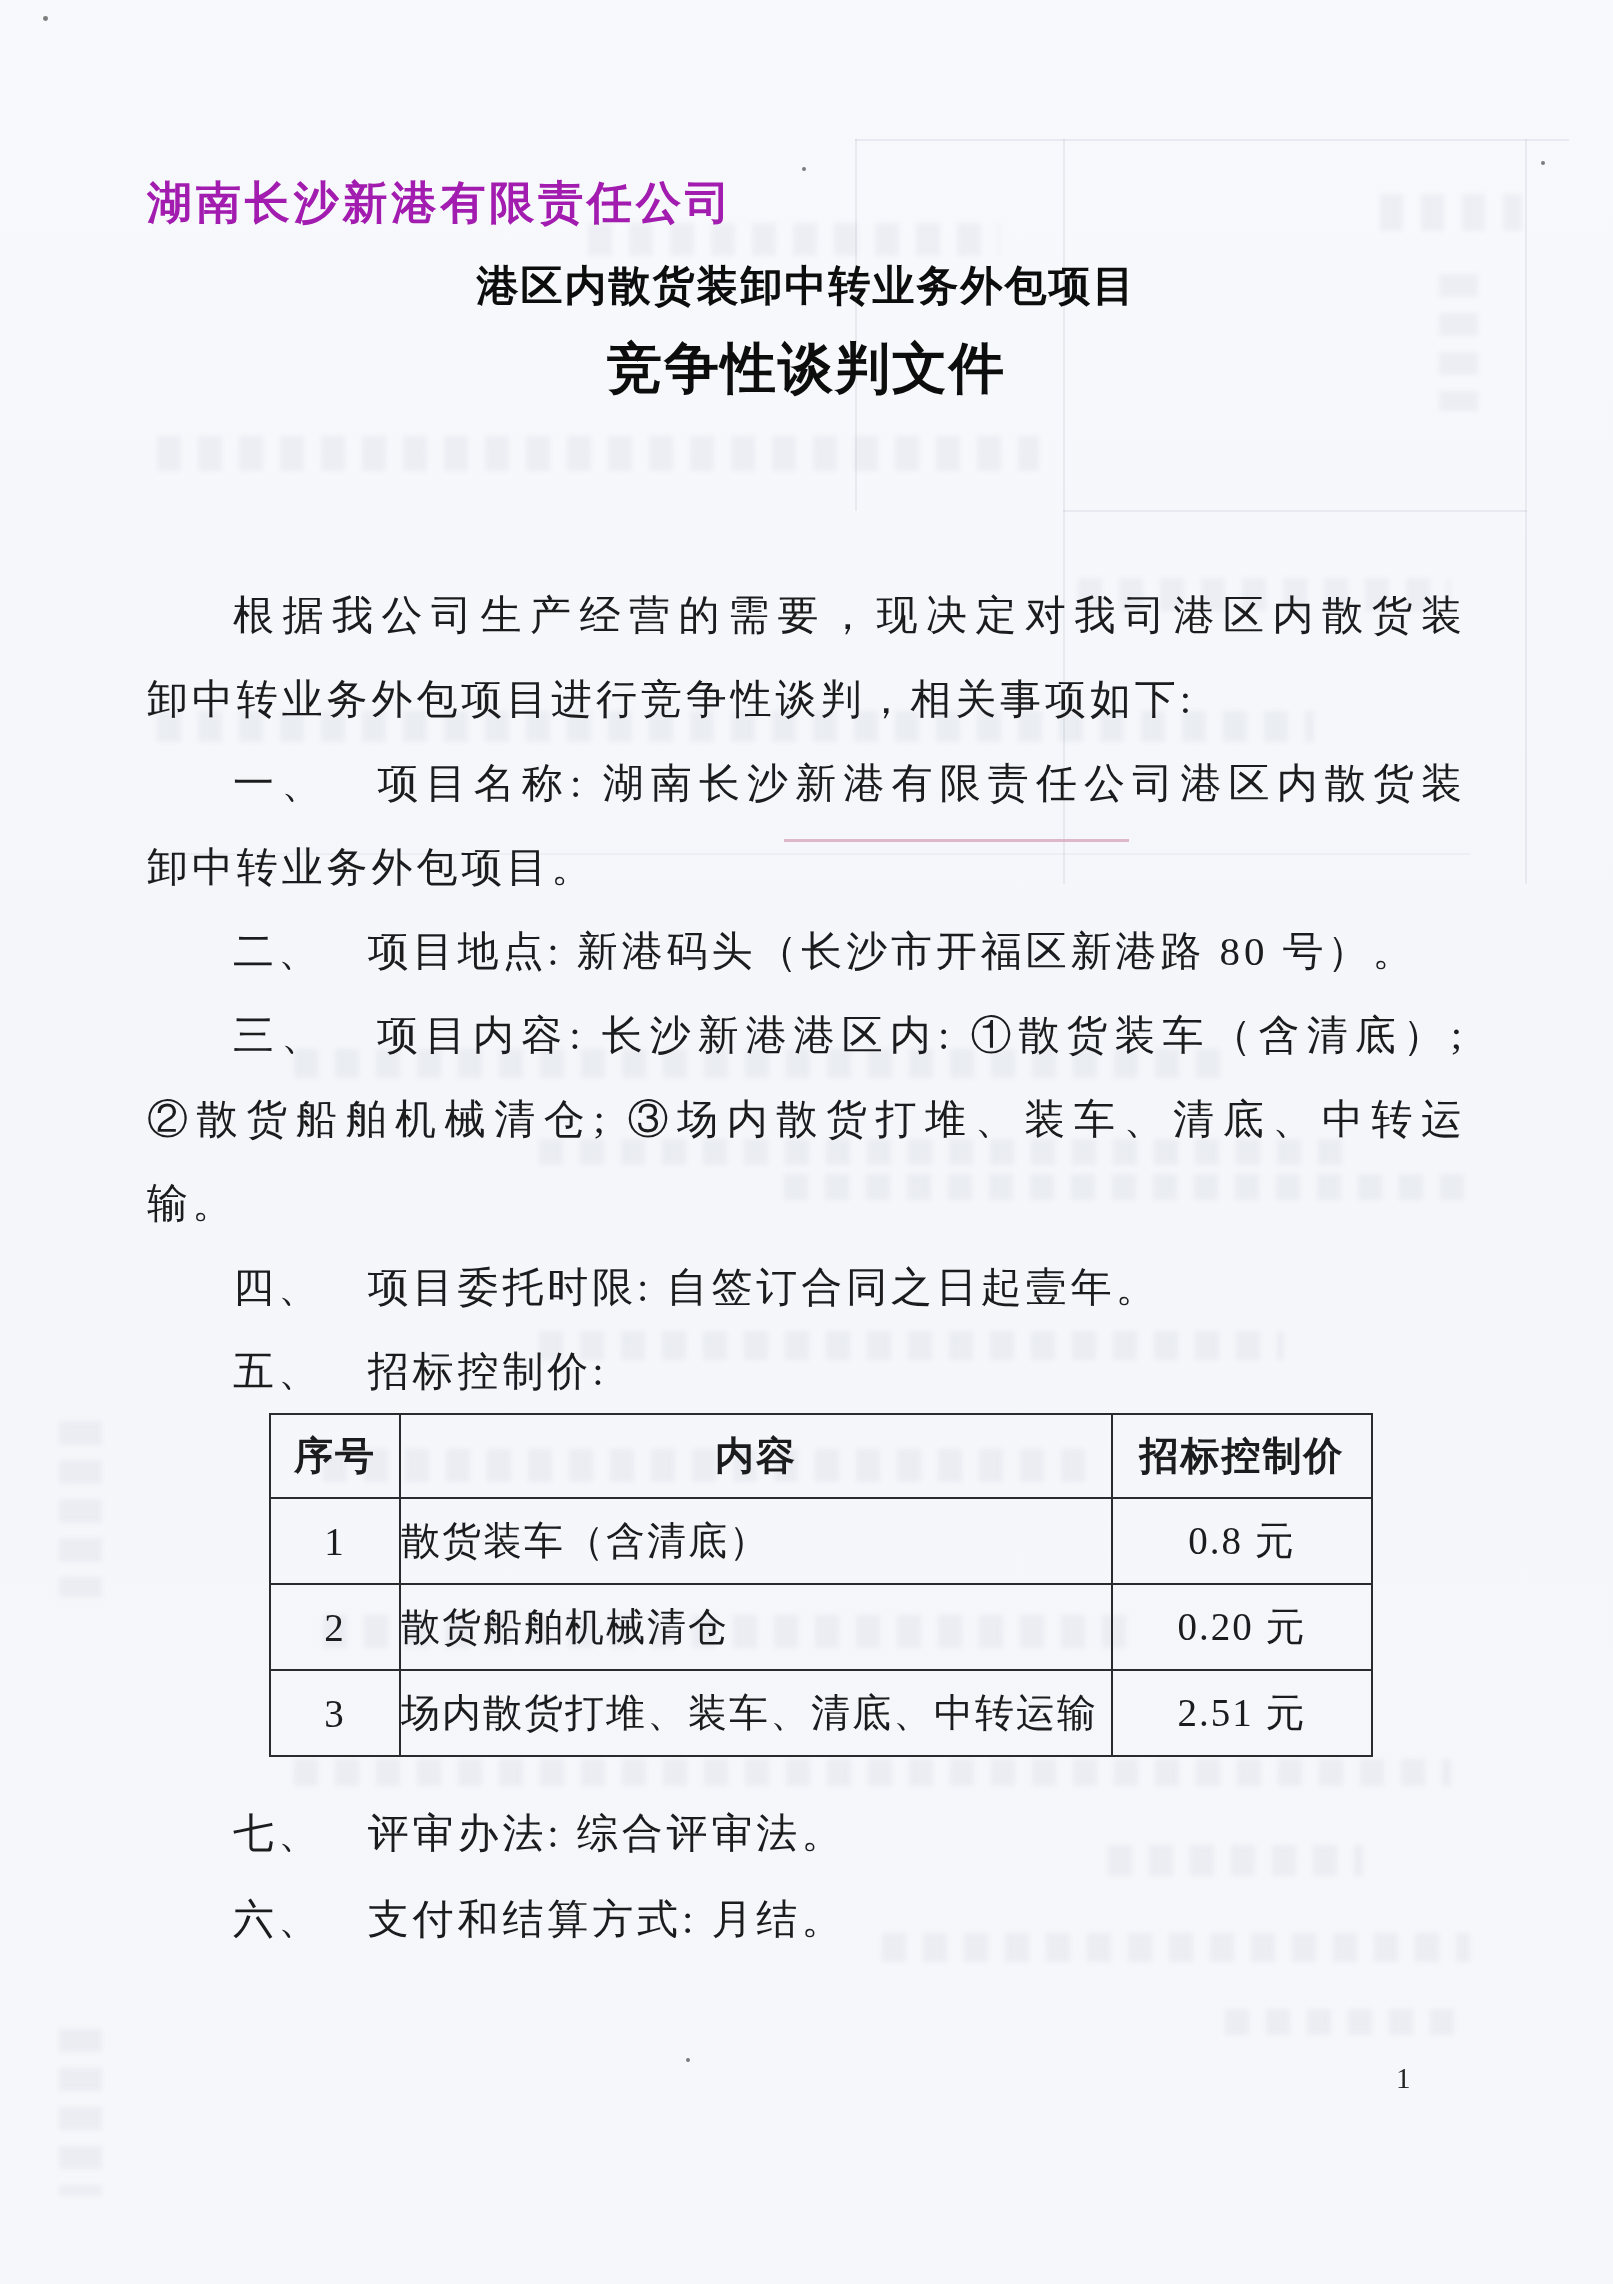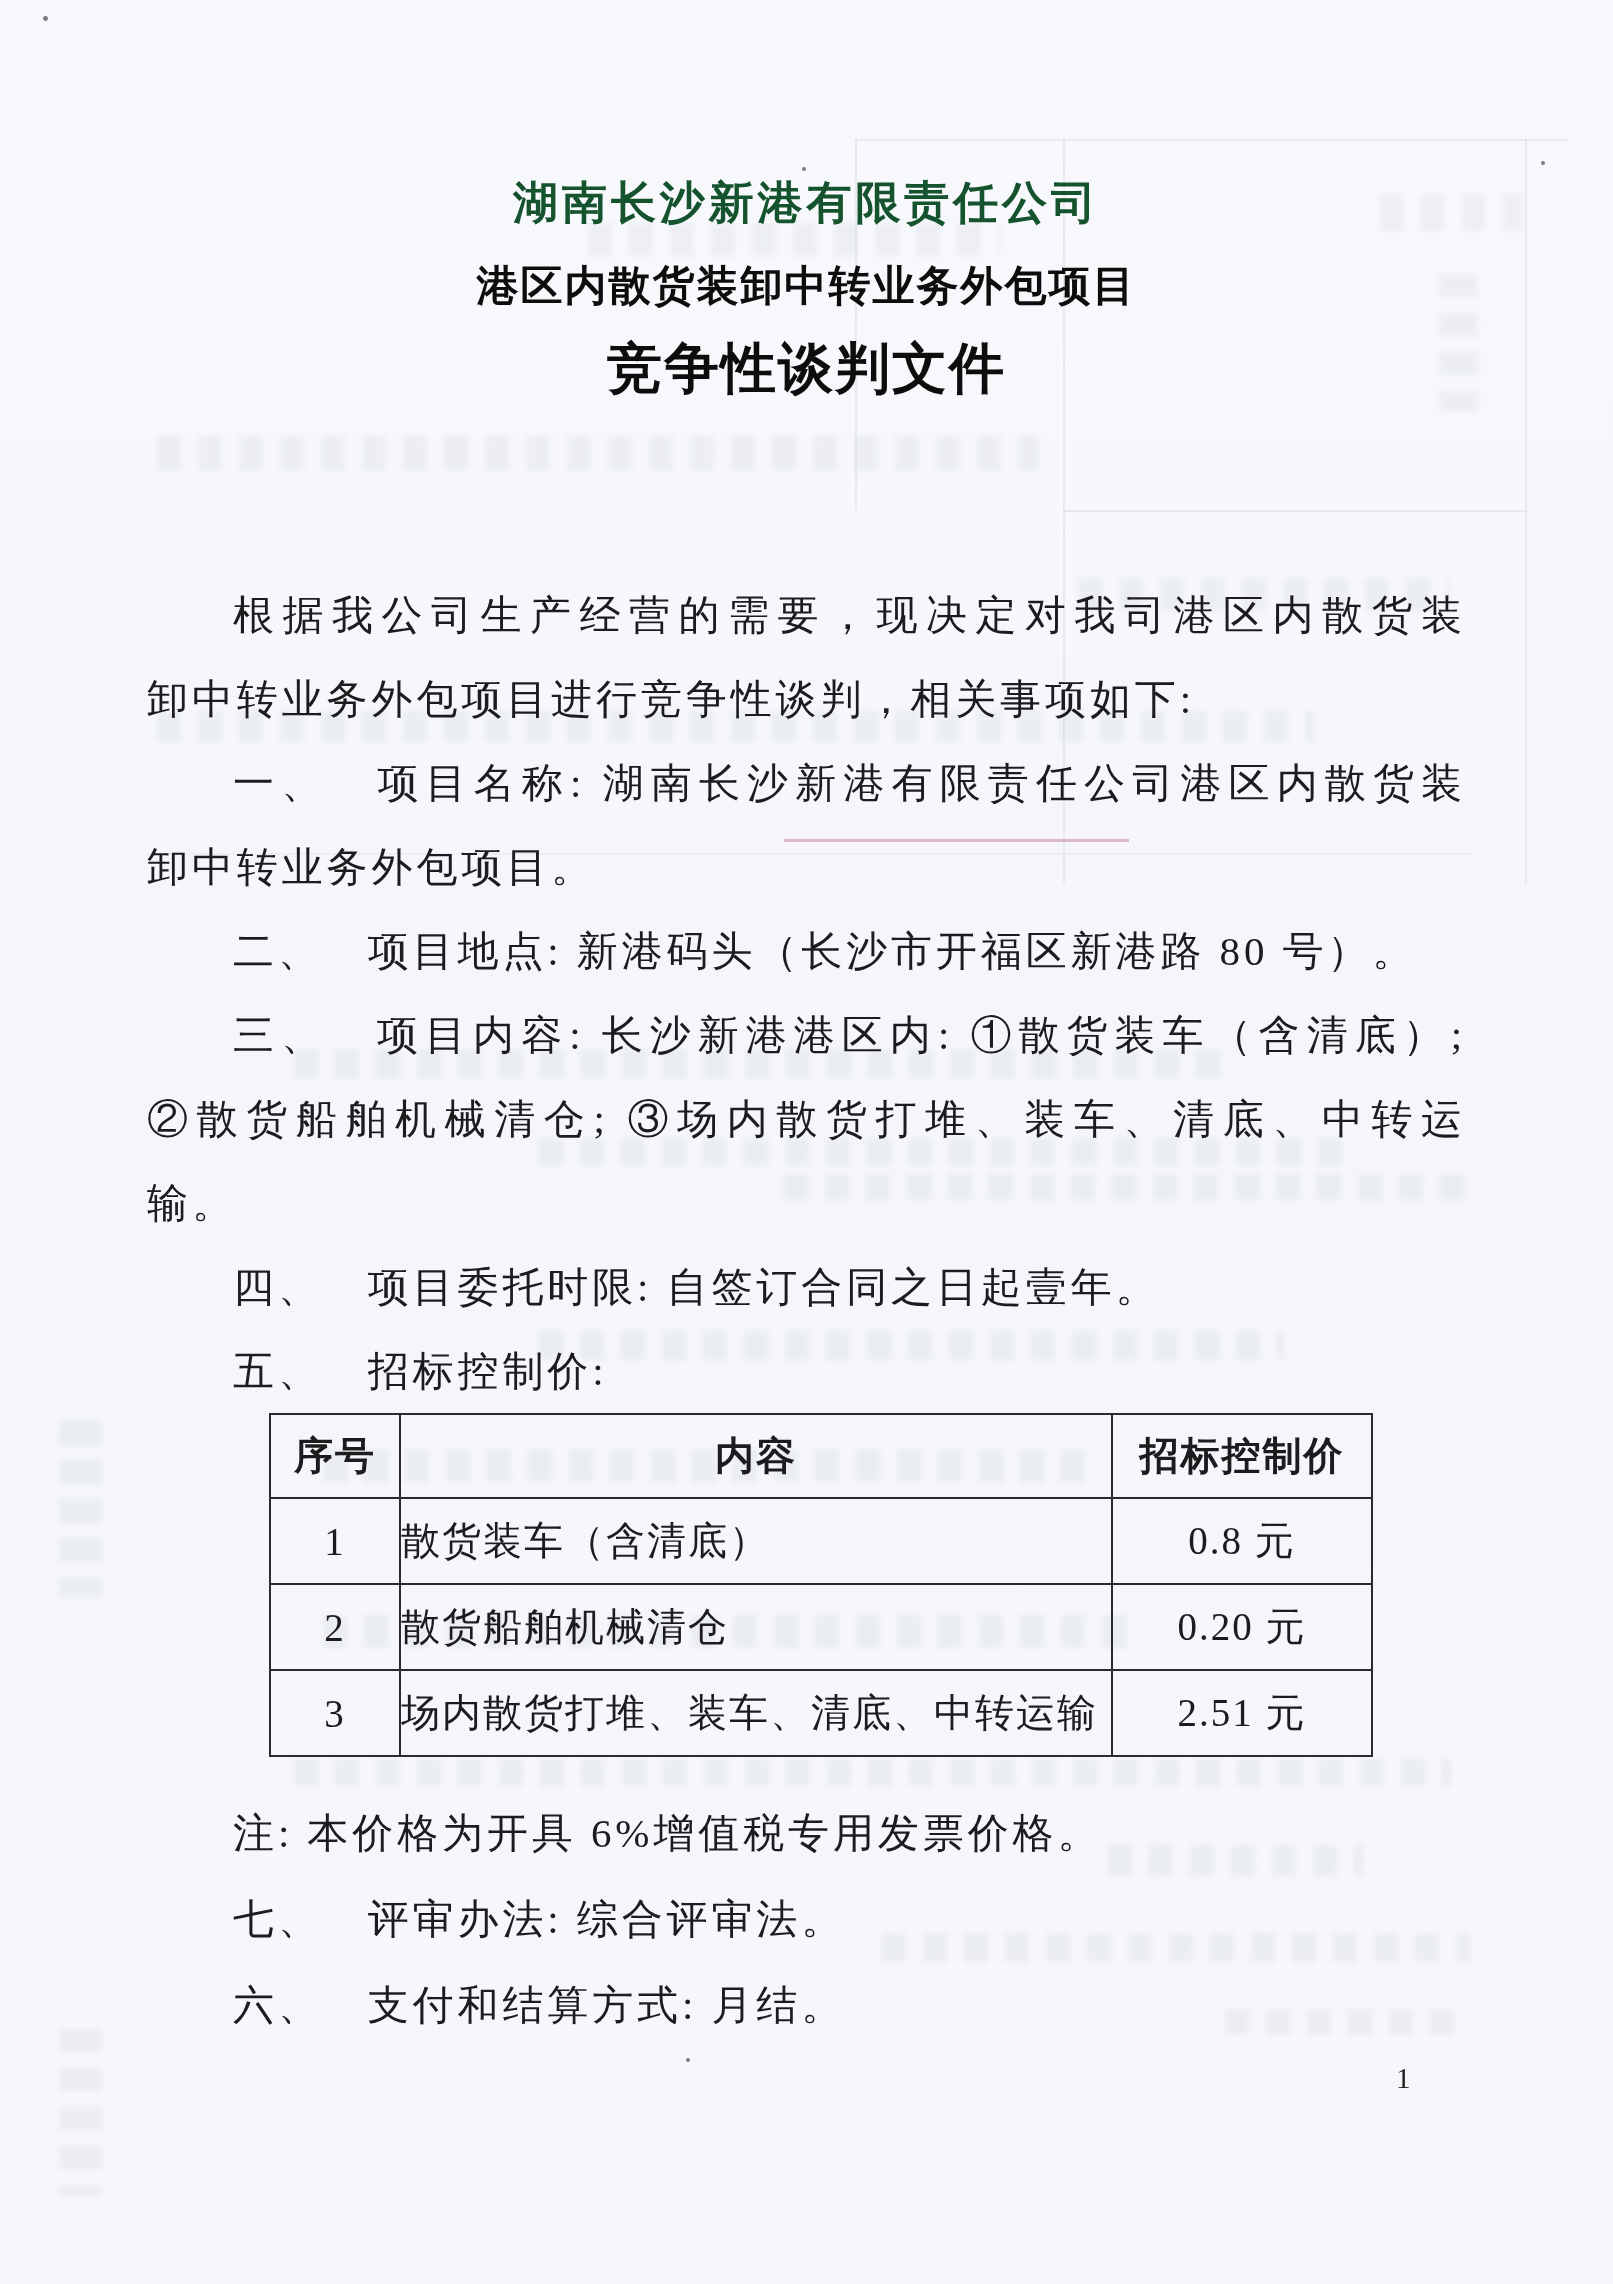--- a/index.html
+++ b/index.html
@@ -11,21 +11,21 @@
   }
   .page{position:absolute;inset:0;}
   
   .smudge{position:absolute;background:repeating-linear-gradient(90deg,rgba(122,134,166,.55) 0 23.5px,transparent 23.5px 41px);filter:blur(2.9px);opacity:.15;pointer-events:none;}
   .smudge.v{background:repeating-linear-gradient(180deg,rgba(122,134,166,.55) 0 23.5px,transparent 23.5px 39px);}
   .gline{position:absolute;background:rgba(130,142,172,.13);pointer-events:none;}
   .speck{position:absolute;width:4.9px;height:4.9px;border-radius:50%;background:#3a3a3a;opacity:.65;}
   .pinkline{position:absolute;background:#d8a8be;opacity:.8;}
   
   .content{position:absolute;left:147px;top:174px;width:1319px;}
-  .t1{margin:0 0 15.7px 0;font-size:45px;font-weight:bold;text-align:center;letter-spacing:3.9px;color:#14532d;line-height:59px;}
+  .t1{margin:0 0 15.7px 0;font-size:45px;font-weight:bold;text-align:left;letter-spacing:3.9px;color:#a21caf;line-height:59px;}
   .t2{margin:0 0 9.8px 0;font-size:42px;font-weight:bold;text-align:center;letter-spacing:2px;color:#0d0d0d;line-height:74px;}
   .t3{margin:0;font-size:55px;font-weight:bold;text-align:center;letter-spacing:2px;color:#0d0d0d;line-height:74px;}
   .bodytext{margin-top:167px;}
   .line{font-size:41px;line-height:84px;letter-spacing:3.9px;white-space:nowrap;}
   .line.fill{white-space:normal;text-align:justify;text-align-last:justify;}
   .line.indent{text-indent:86px;}
   .notes{margin-top:33px;}
   .notes .line{line-height:86px;}
   
   table.price{border-collapse:collapse;margin:0 0 0 122px;table-layout:fixed;width:1102px;background:transparent;}
@@ -118,21 +118,20 @@
         </tr>
         <tr>
           <td class="num">3</td>
           <td class="desc">场内散货打堆、装车、清底、中转运输</td>
           <td class="price-val">2.51 元</td>
         </tr>
       </tbody>
     </table>
 
     <div class="notes">
-      <div class="line indent">注: 本价格为开具 6%增值税专用发票价格。</div>
       <div class="line indent">七、　评审办法: 综合评审法。</div>
       <div class="line indent">六、　支付和结算方式: 月结。</div>
     </div>
   </div>
 
   <div class="pagenum">1</div>
 </div>
 
 
 </body></html>

